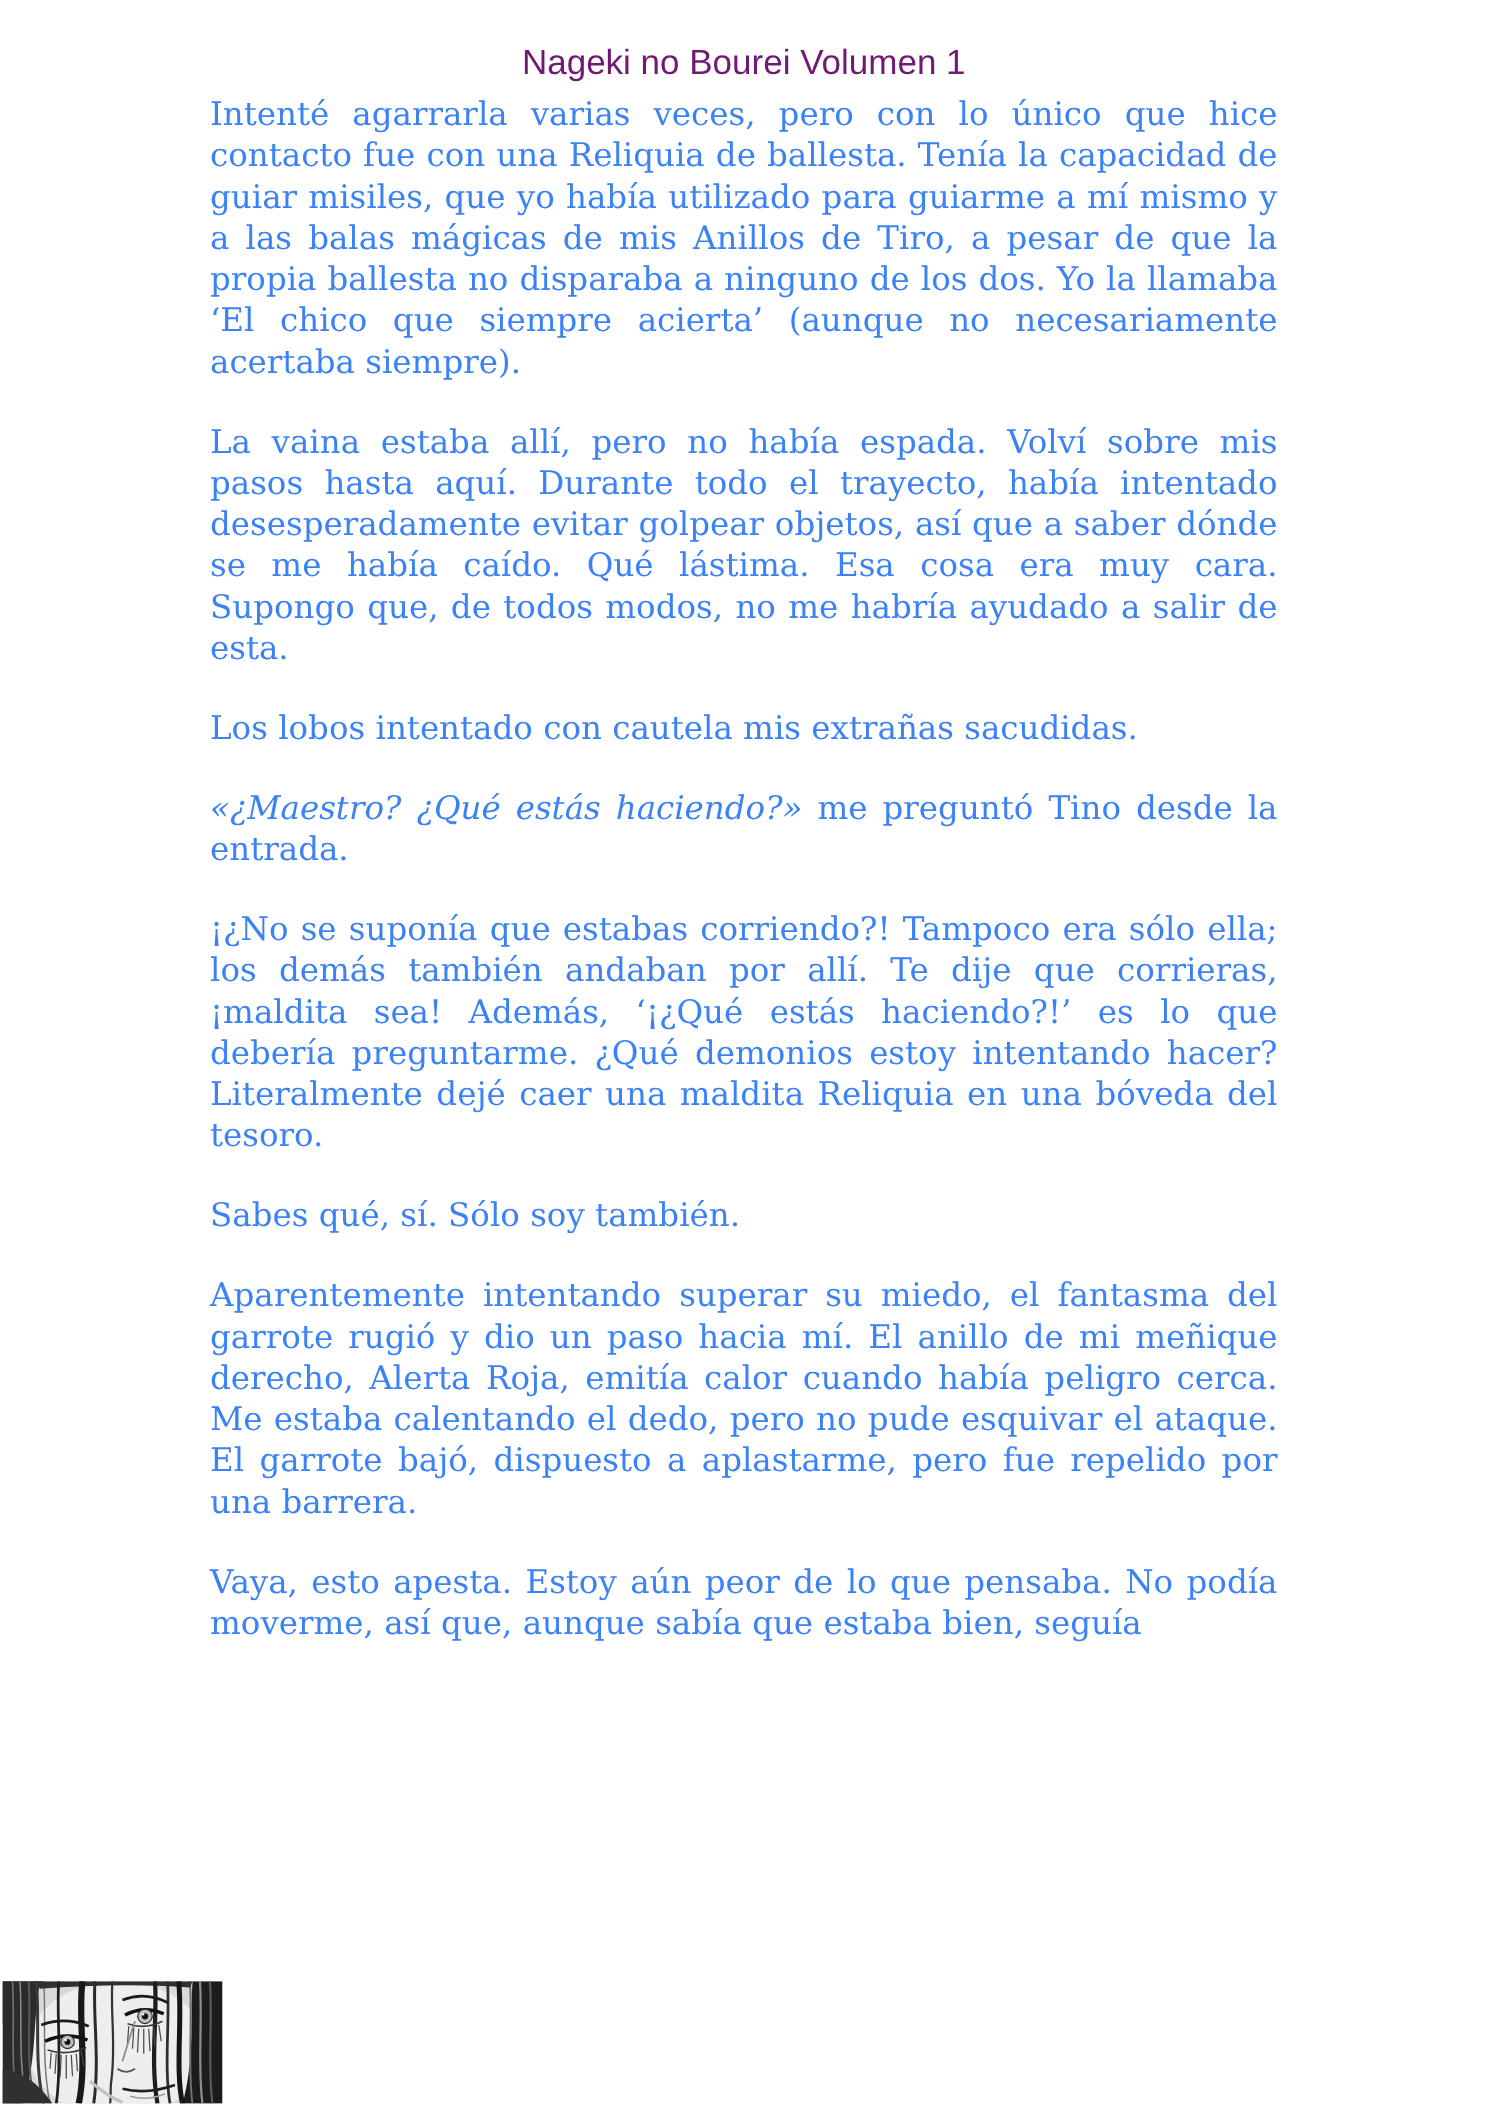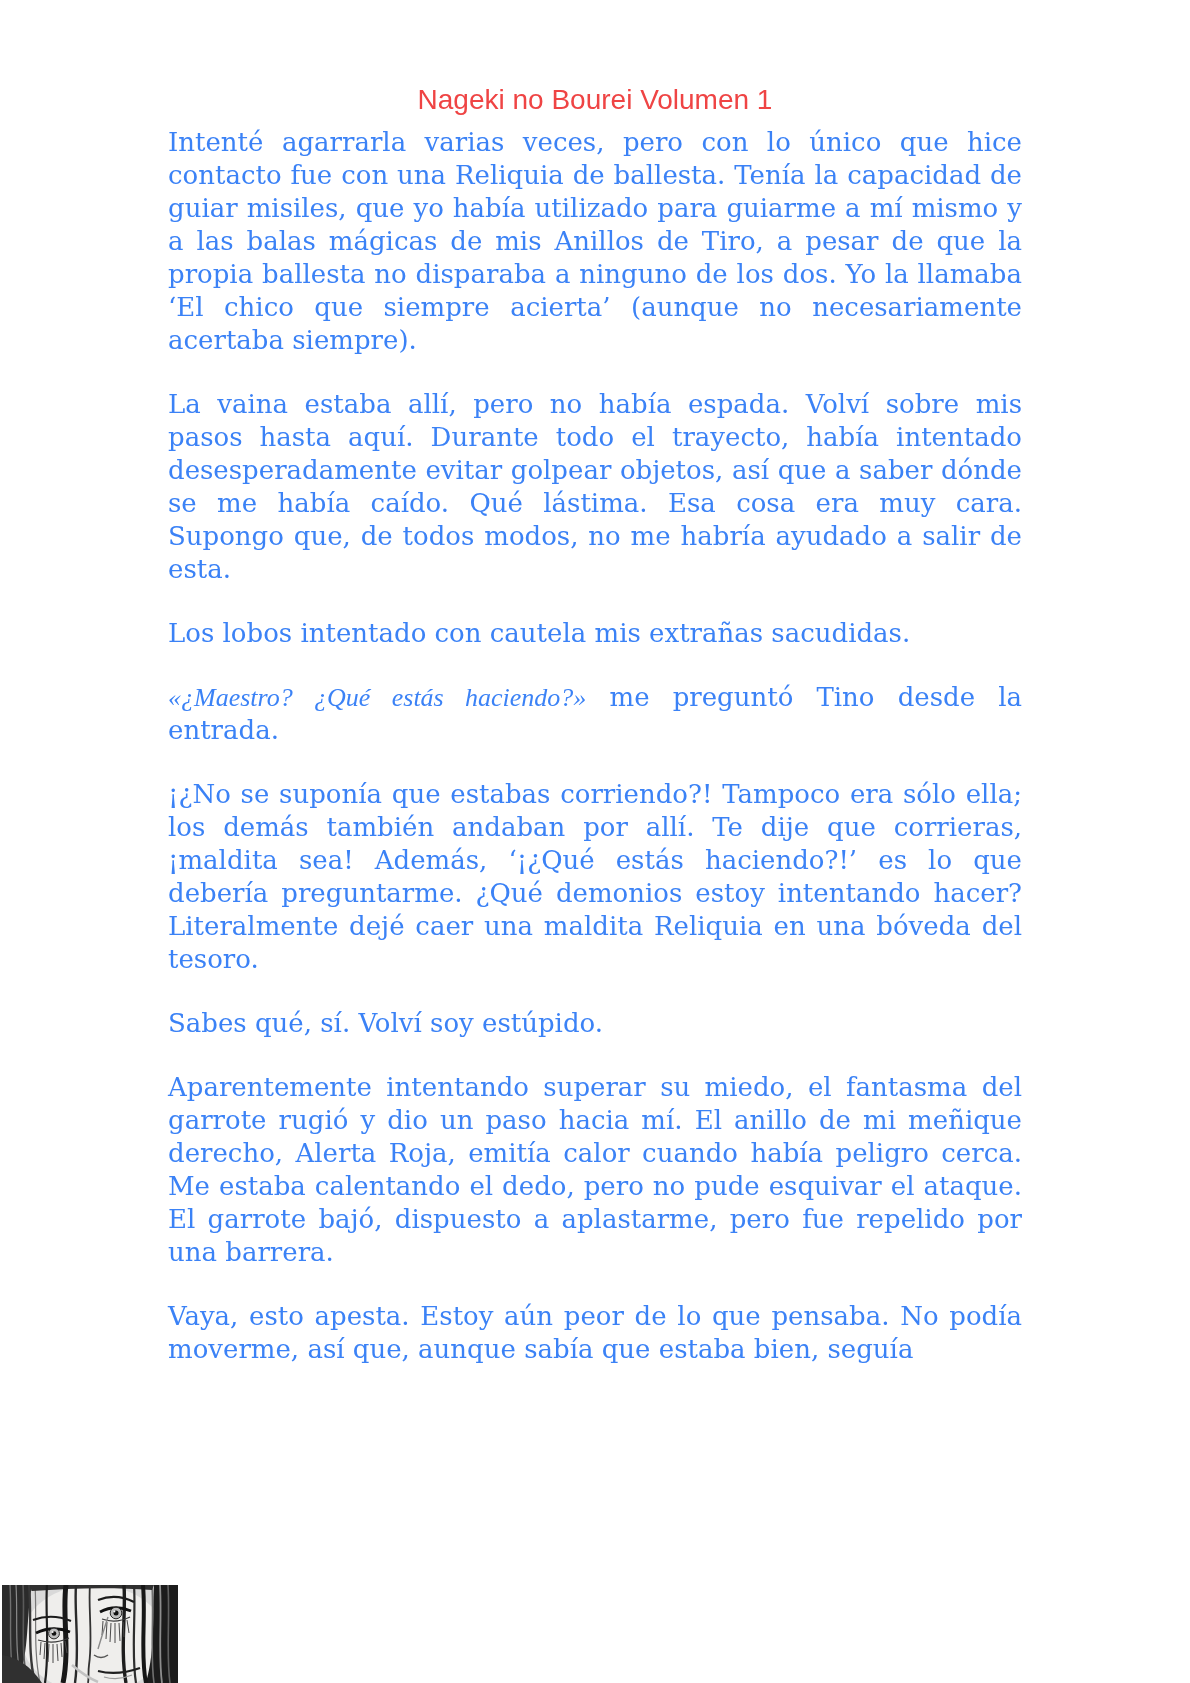--- a/index.html
+++ b/index.html
@@ -9,44 +9,43 @@
   }
   .page {
     position: relative;
     width: 1190px;
     height: 1683px;
     background: #ffffff;
     overflow: hidden;
     color: #141414;
   }
   .title-block {
-    padding-top: 83px;
+    padding-top: 33px;
     text-align: center;
     font-family: "Liberation Sans", sans-serif;
     font-size: 28px;
     line-height: 34px;
     font-weight: 400;
-    color: #ef4444;
+    color: #701a75;
   }
   .content {
     margin: 9px 168px 0 168px;
     width: 854px;
     font-family: "DejaVu Serif", serif;
     font-size: 26px;
     line-height: 33px;
     text-align: justify;
     text-align-last: left;
     color: #3b82f6;
   }
   .content p {
     margin: 0 0 31px 0;
   }
   .italic {
     font-style: italic;
-    font-family: Liberation Serif, serif;
   }
   .footer-image {
     position: absolute;
     left: 2px;
     top: 1585px;
     width: 176px;
     height: 98px;
     margin: 0;
     line-height: 0;
   }
@@ -64,21 +63,21 @@
   <header class="title-block">
     <div>Nageki no Bourei Volumen 1</div>
   </header>
 
   <main class="content" id="content">
       <p><span>Intenté agarrarla varias veces, pero con lo único que hice contacto fue con una Reliquia de ballesta. Tenía la capacidad de guiar misiles, que yo había utilizado para guiarme a mí mismo y a las balas mágicas de mis Anillos de Tiro, a pesar de que la propia ballesta no disparaba a ninguno de los dos. Yo la llamaba ‘El chico que siempre acierta’ (aunque no necesariamente acertaba siempre).</span></p>
       <p><span>La vaina estaba allí, pero no había espada. Volví sobre mis pasos hasta aquí. Durante todo el trayecto, había intentado desesperadamente evitar golpear objetos, así que a saber dónde se me había caído. Qué lástima. Esa cosa era muy cara. Supongo que, de todos modos, no me habría ayudado a salir de esta.</span></p>
       <p><span>Los lobos intentado con cautela mis extrañas sacudidas.</span></p>
       <p><span class="italic">«¿Maestro? ¿Qué estás haciendo?»</span><span> me preguntó Tino desde la entrada.</span></p>
       <p><span>¡¿No se suponía que estabas corriendo?! Tampoco era sólo ella; los demás también andaban por allí. Te dije que corrieras, ¡maldita sea! Además, ‘¡¿Qué estás haciendo?!’ es lo que debería preguntarme. ¿Qué demonios estoy intentando hacer? Literalmente dejé caer una maldita Reliquia en una bóveda del tesoro.</span></p>
-      <p><span>Sabes qué, sí. Volví soy estúpido.</span></p>
+      <p><span>Sabes qué, sí. Sólo soy también.</span></p>
       <p><span>Aparentemente intentando superar su miedo, el fantasma del garrote rugió y dio un paso hacia mí. El anillo de mi meñique derecho, Alerta Roja, emitía calor cuando había peligro cerca. Me estaba calentando el dedo, pero no pude esquivar el ataque. El garrote bajó, dispuesto a aplastarme, pero fue repelido por una barrera.</span></p>
       <p><span>Vaya, esto apesta. Estoy aún peor de lo que pensaba. No podía moverme, así que, aunque sabía que estaba bien, seguía</span></p>
     </main>
 
   <figure class="footer-image">
     <svg viewBox="0 0 176 98" preserveAspectRatio="none" xmlns="http://www.w3.org/2000/svg">
 
       <rect x="0" y="0" width="176" height="98" fill="#d9d9d9"></rect>
 
       <ellipse cx="92" cy="54" rx="72" ry="54" fill="#efeeec"></ellipse>

